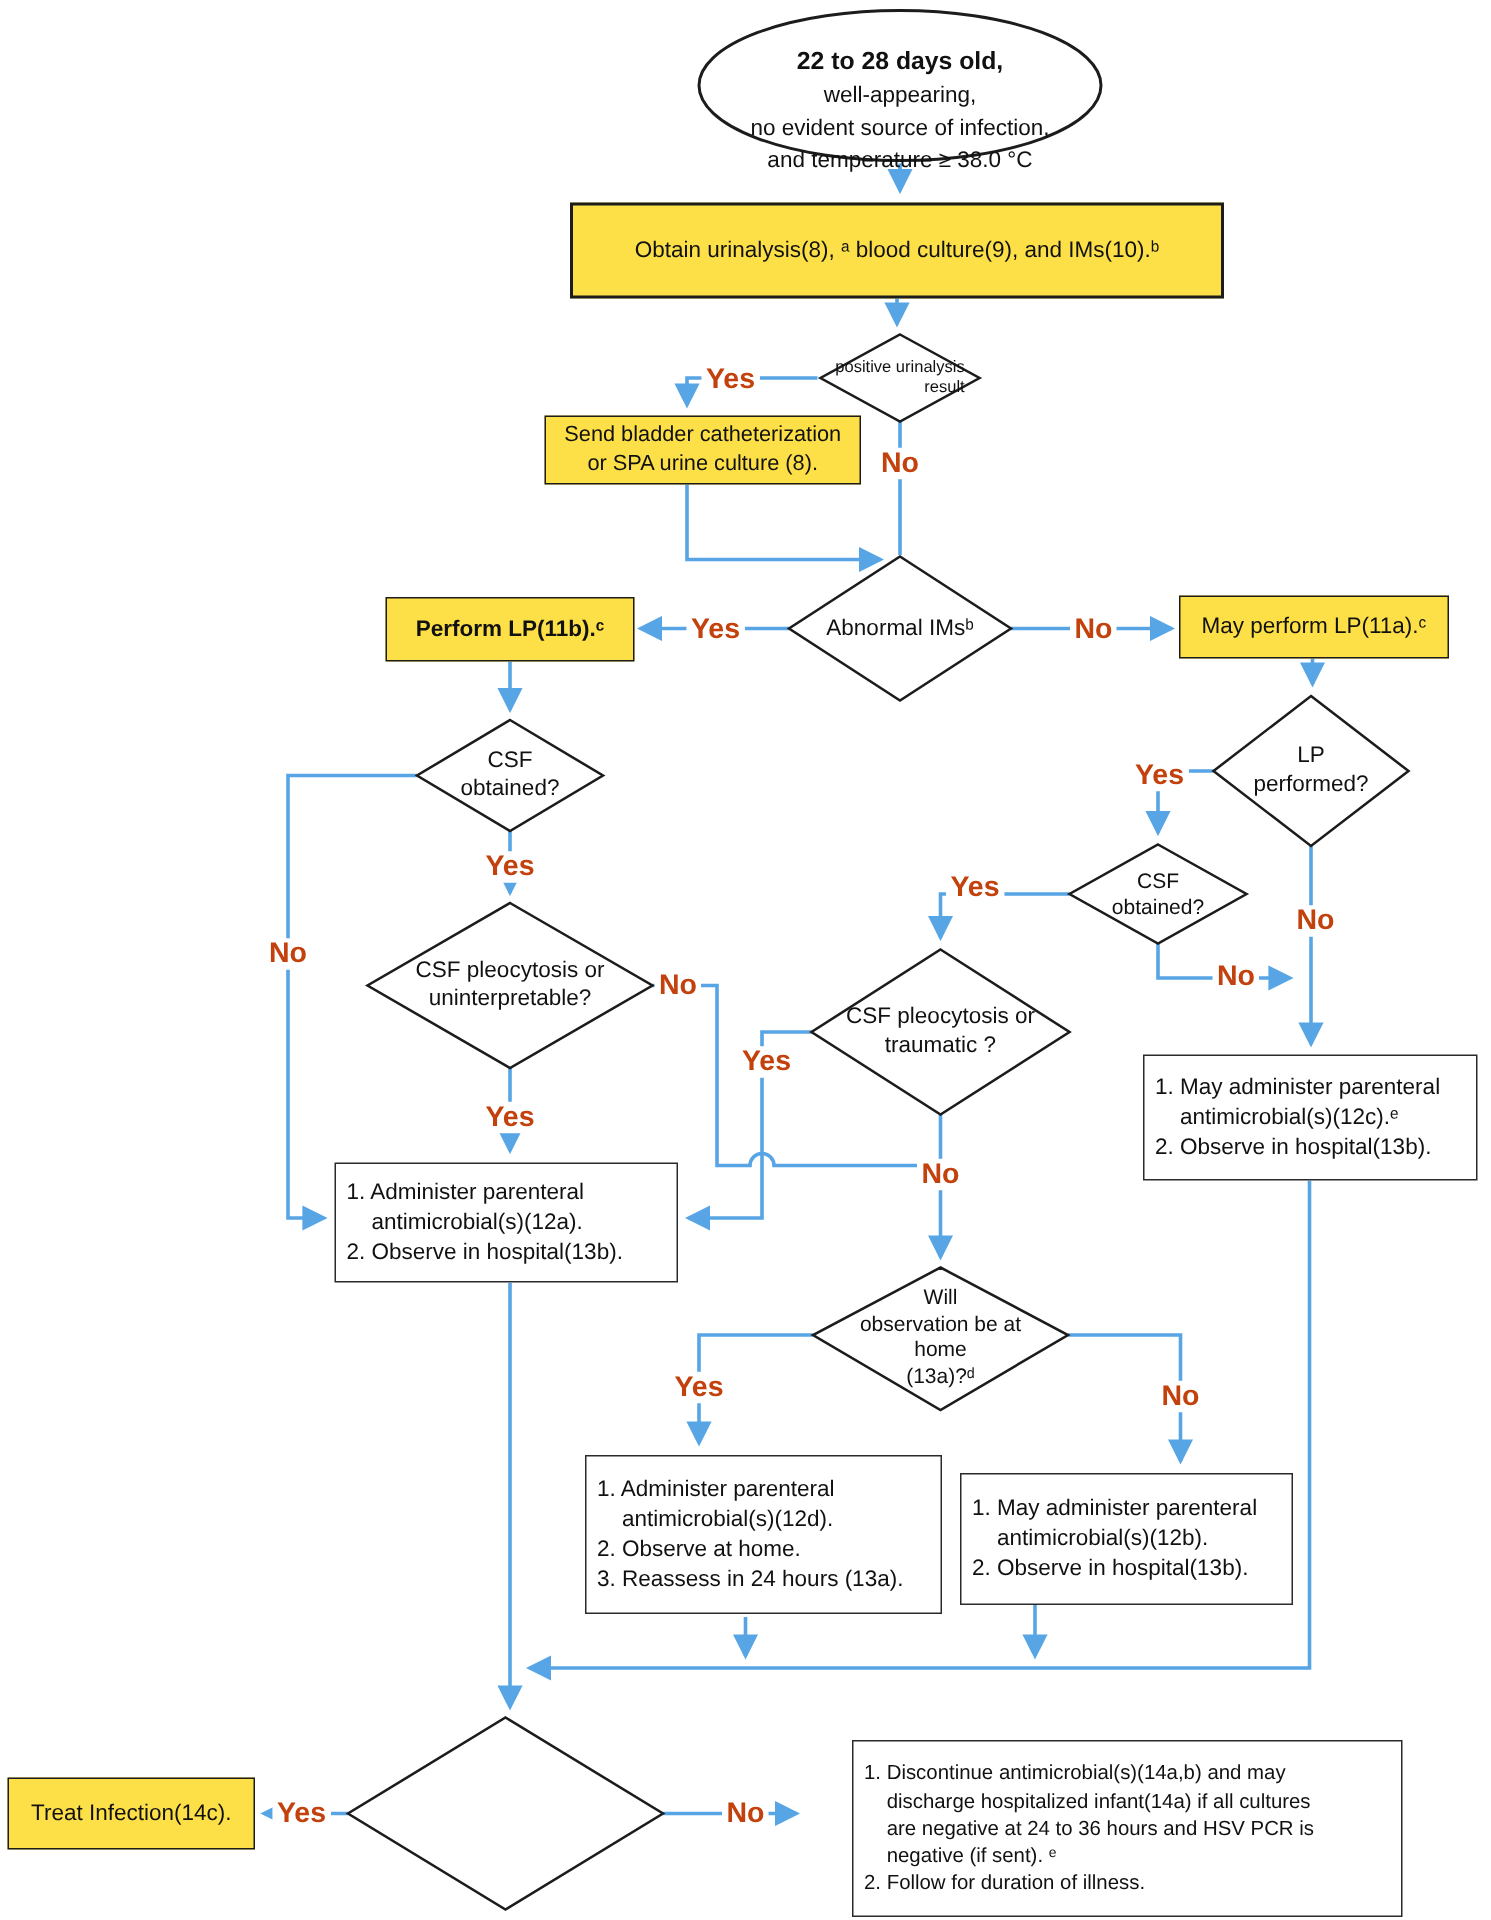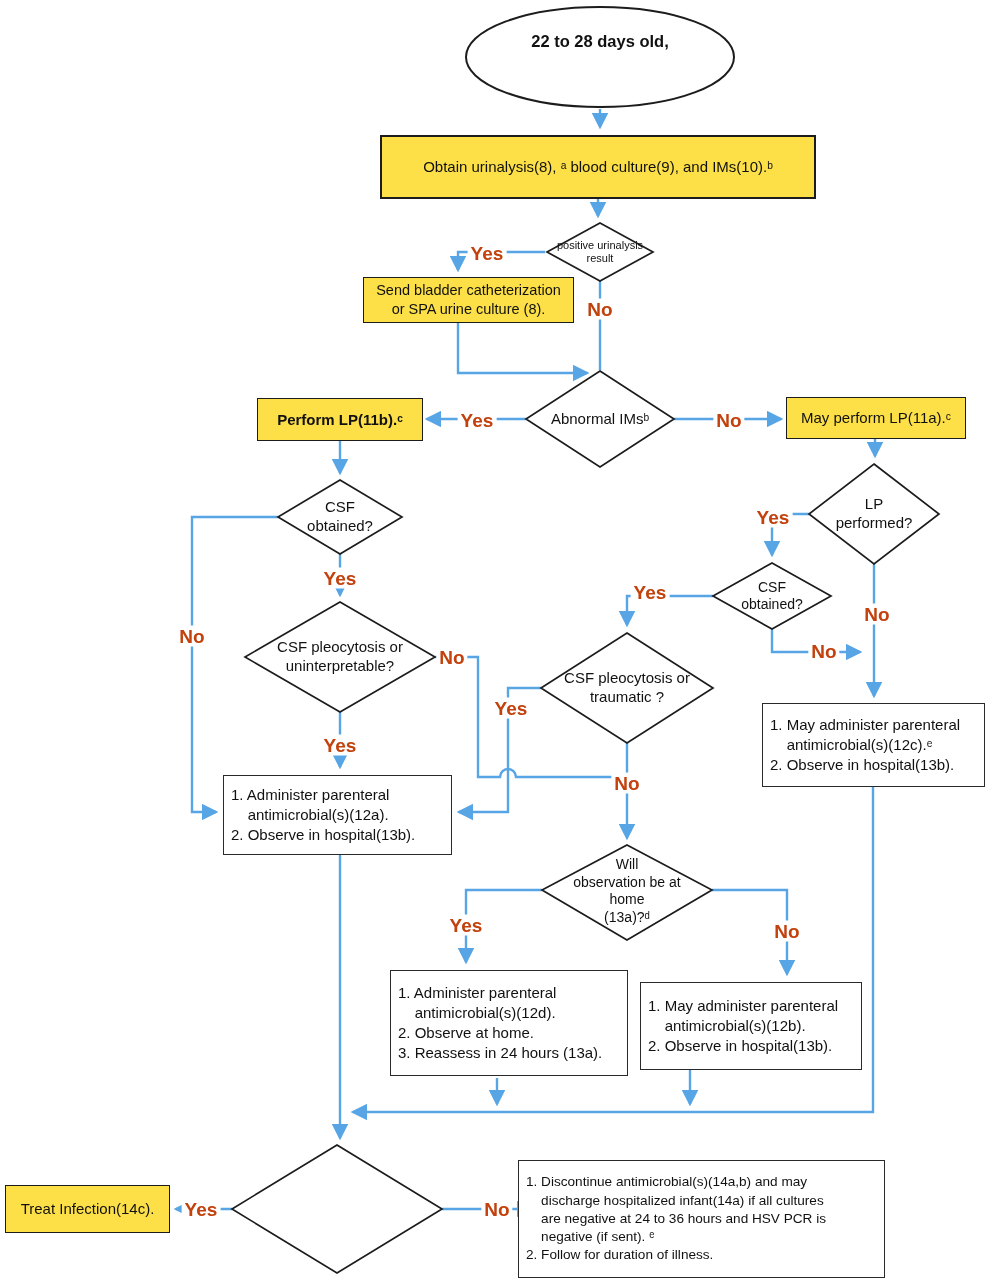--- a/index.html
+++ b/index.html
@@ -84,20 +84,23 @@
       <polygon points="874,464 939,514 874,564 809,514"></polygon>
       <polygon points="772,563 831,596 772,629 713,596"></polygon>
       <polygon points="627,633 713,688 627,743 541,688"></polygon>
       <polygon points="627,845 712,890 627,940 542,890"></polygon>
       <polygon points="337,1145 442,1209 337,1273 232,1209"></polygon>
     </g>
   </svg>
 
   <div class="ellipse-text" style="left:468px;top:30px;width:264px;">
     <div class="t1">22 to 28 days old,</div>
+    <div class="mlc">well-appearing,
+no evident source of infection,
+and temperature ≥ 38.0 °C</div>
   </div>
 
   <div class="node rect heavy" style="left:380px;top:135px;width:436px;height:64px;">Obtain urinalysis(8), ᵃ blood culture(9), and IMs(10).ᵇ</div>
 
   <div class="node rect mlc" style="left:363px;top:277px;width:211px;height:46px;font-size:14.5px;">Send bladder catheterization
 or SPA urine culture (8).</div>
 
   <div class="node rect" style="left:257px;top:398px;width:166px;height:43px;font-weight:bold;">Perform LP(11b).ᶜ</div>
 
   <div class="node rect" style="left:786px;top:397px;width:180px;height:42px;">May perform LP(11a).ᶜ</div>
@@ -114,27 +117,27 @@
     antimicrobial(s)(12d).
 2. Observe at home.
 3. Reassess in 24 hours (13a).</div>
 
   <div class="node box-list ml" style="left:640px;top:982px;width:222px;height:88px;">1. May administer parenteral
     antimicrobial(s)(12b).
 2. Observe in hospital(13b).</div>
 
   <div class="node rect" style="left:5px;top:1185px;width:165px;height:48px;">Treat Infection(14c).</div>
 
-  <div class="node box-list ml" style="left:518px;top:1160px;width:367px;height:118px;font-size:13.6px;">1. Discontinue antimicrobial(s)(14a,b) and may
+  <div class="node box-list ml" style="left:568px;top:1160px;width:367px;height:118px;font-size:13.6px;">1. Discontinue antimicrobial(s)(14a,b) and may
     discharge hospitalized infant(14a) if all cultures
     are negative at 24 to 36 hours and HSV PCR is
     negative (if sent). ᵉ
 2. Follow for duration of illness.</div>
 
-  <div class="dtext mlc" style="left:540px;top:230px;width:120px;height:44px;font-size:11px;line-height:1.2;">positive urinalysis
+  <div class="dtext mlc" style="left:540px;top:230px;width:120px;height:44px;font-size:11px;line-height:1.2;text-align:right;">positive urinalysis
 result</div>
 
   <div class="dtext" style="left:525px;top:407px;width:150px;height:24px;">Abnormal IMsᵇ</div>
 
   <div class="dtext mlc" style="left:290px;top:497px;width:100px;height:40px;">CSF
 obtained?</div>
 
   <div class="dtext mlc" style="left:250px;top:637px;width:180px;height:40px;">CSF pleocytosis or
 uninterpretable?</div>
 

